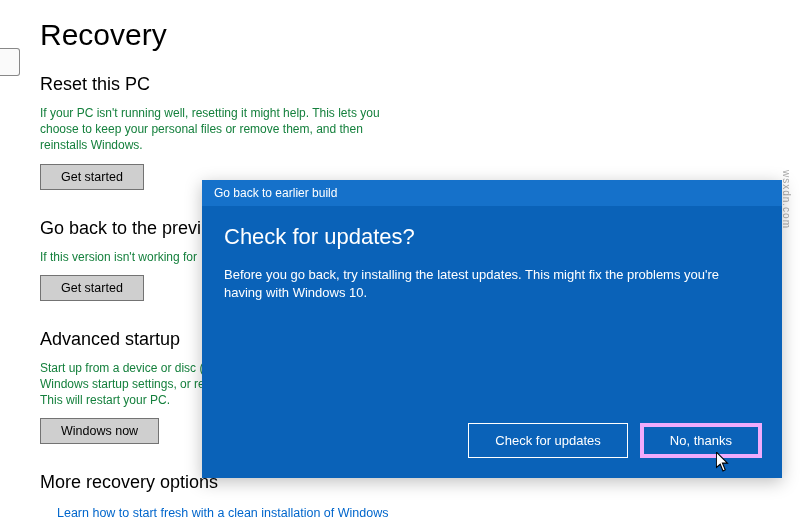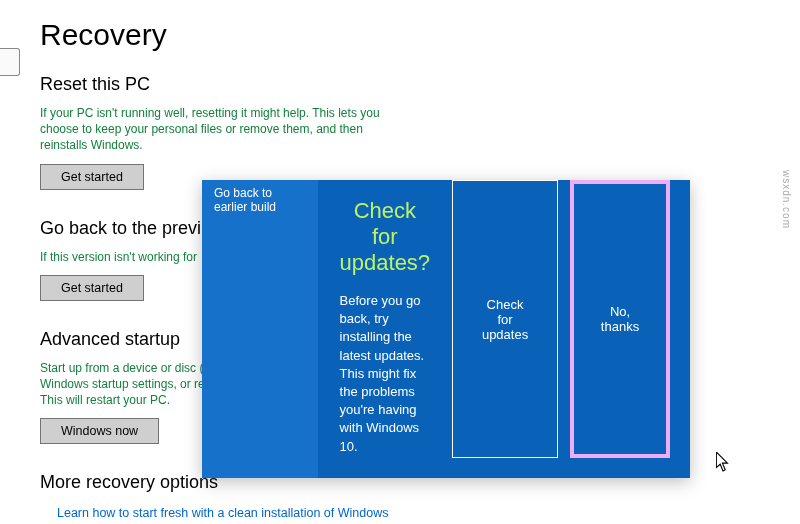--- a/index.html
+++ b/index.html
@@ -70,42 +70,42 @@
     border: 1px solid #888;
     border-left: none;
     border-radius: 0 3px 3px 0;
     background: #fafafa;
   }
   
   .dialog {
     position: absolute;
     left: 202px;
     top: 180px;
-    width: 488px;
+    width: 580px;
     height: 298px;
     background: #0a62b8;
     color: #fff;
     box-shadow: 0 4px 16px rgba(0,0,0,0.25);
     display: flex;
+    flex-direction: column;
   }
   .dialog-header {
     background: #1571ca;
     font-size: 12px;
     padding: 6px 12px;
   }
   .dialog-body {
     padding: 18px 22px 10px 22px;
     flex: 1;
   }
   .dialog-title {
     font-weight: 400;
     font-size: 22px;
     margin-bottom: 16px;
-    color: #bef264;
-    text-align: center;
+    color: #ffffff;
   }
   .dialog-text {
     font-size: 13px;
     line-height: 1.4;
     max-width: 500px;
   }
   .dialog-footer {
     display: flex;
     justify-content: flex-end;
     gap: 12px;

